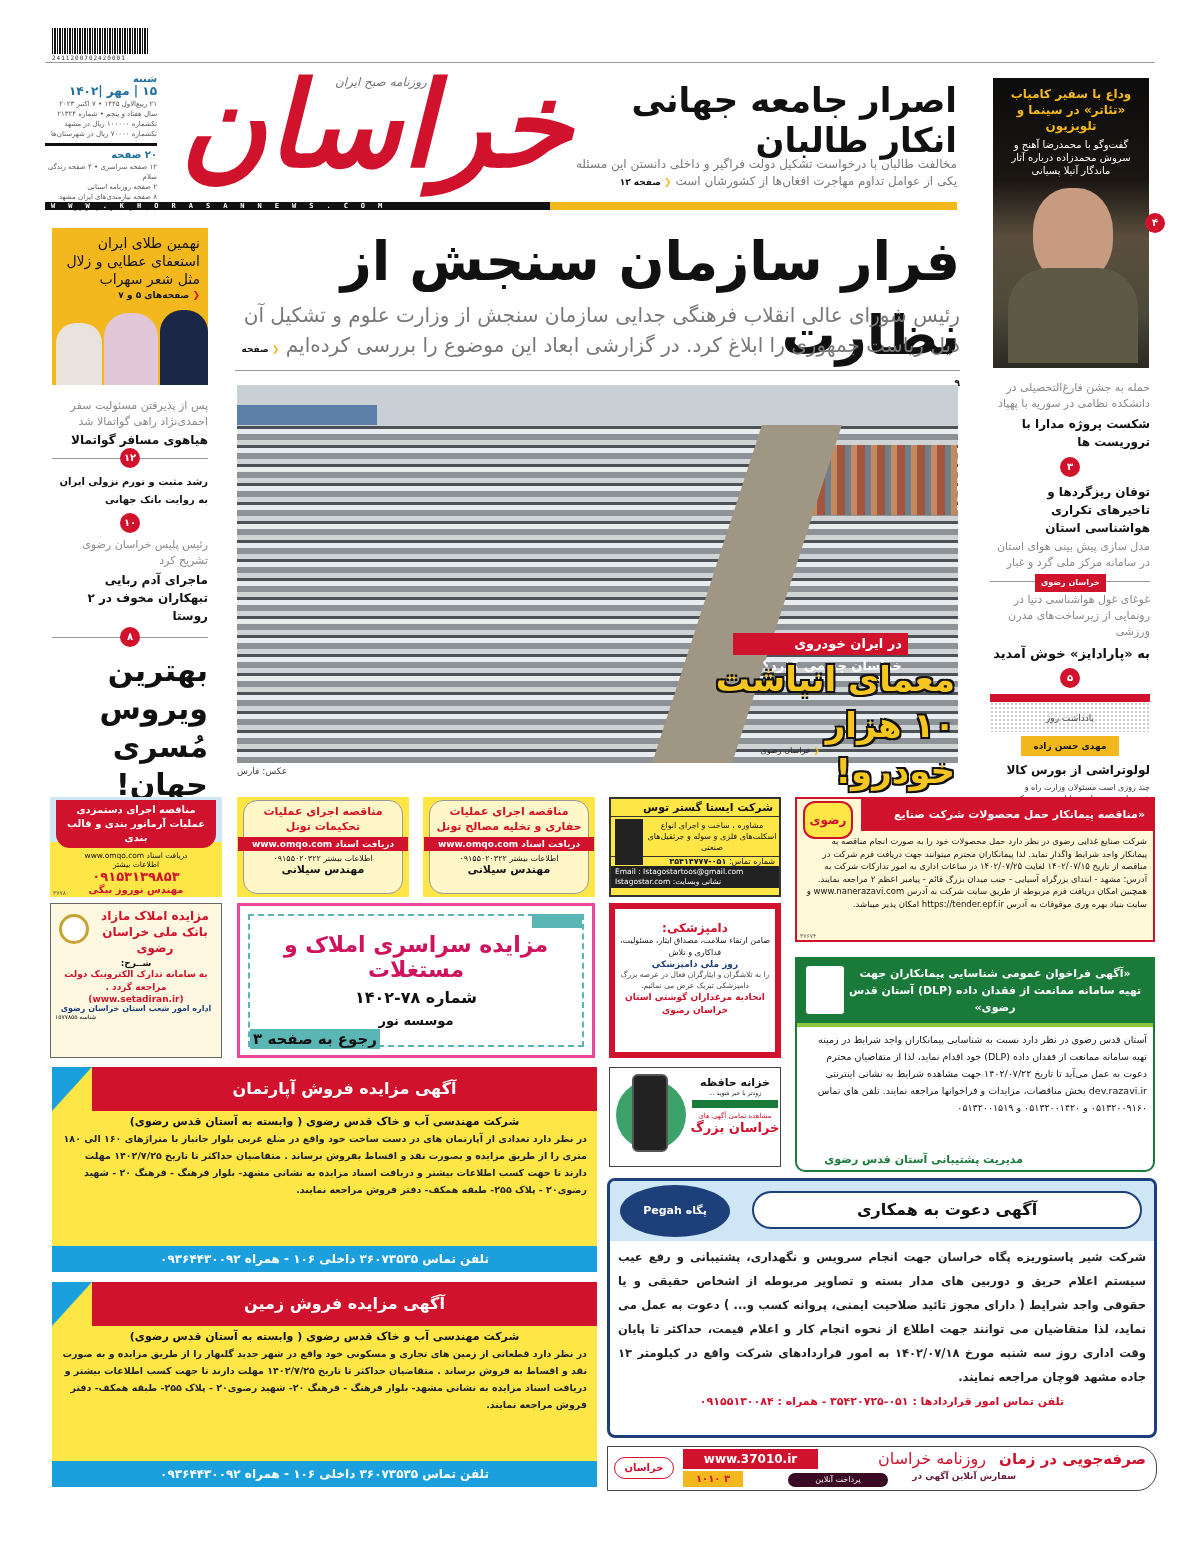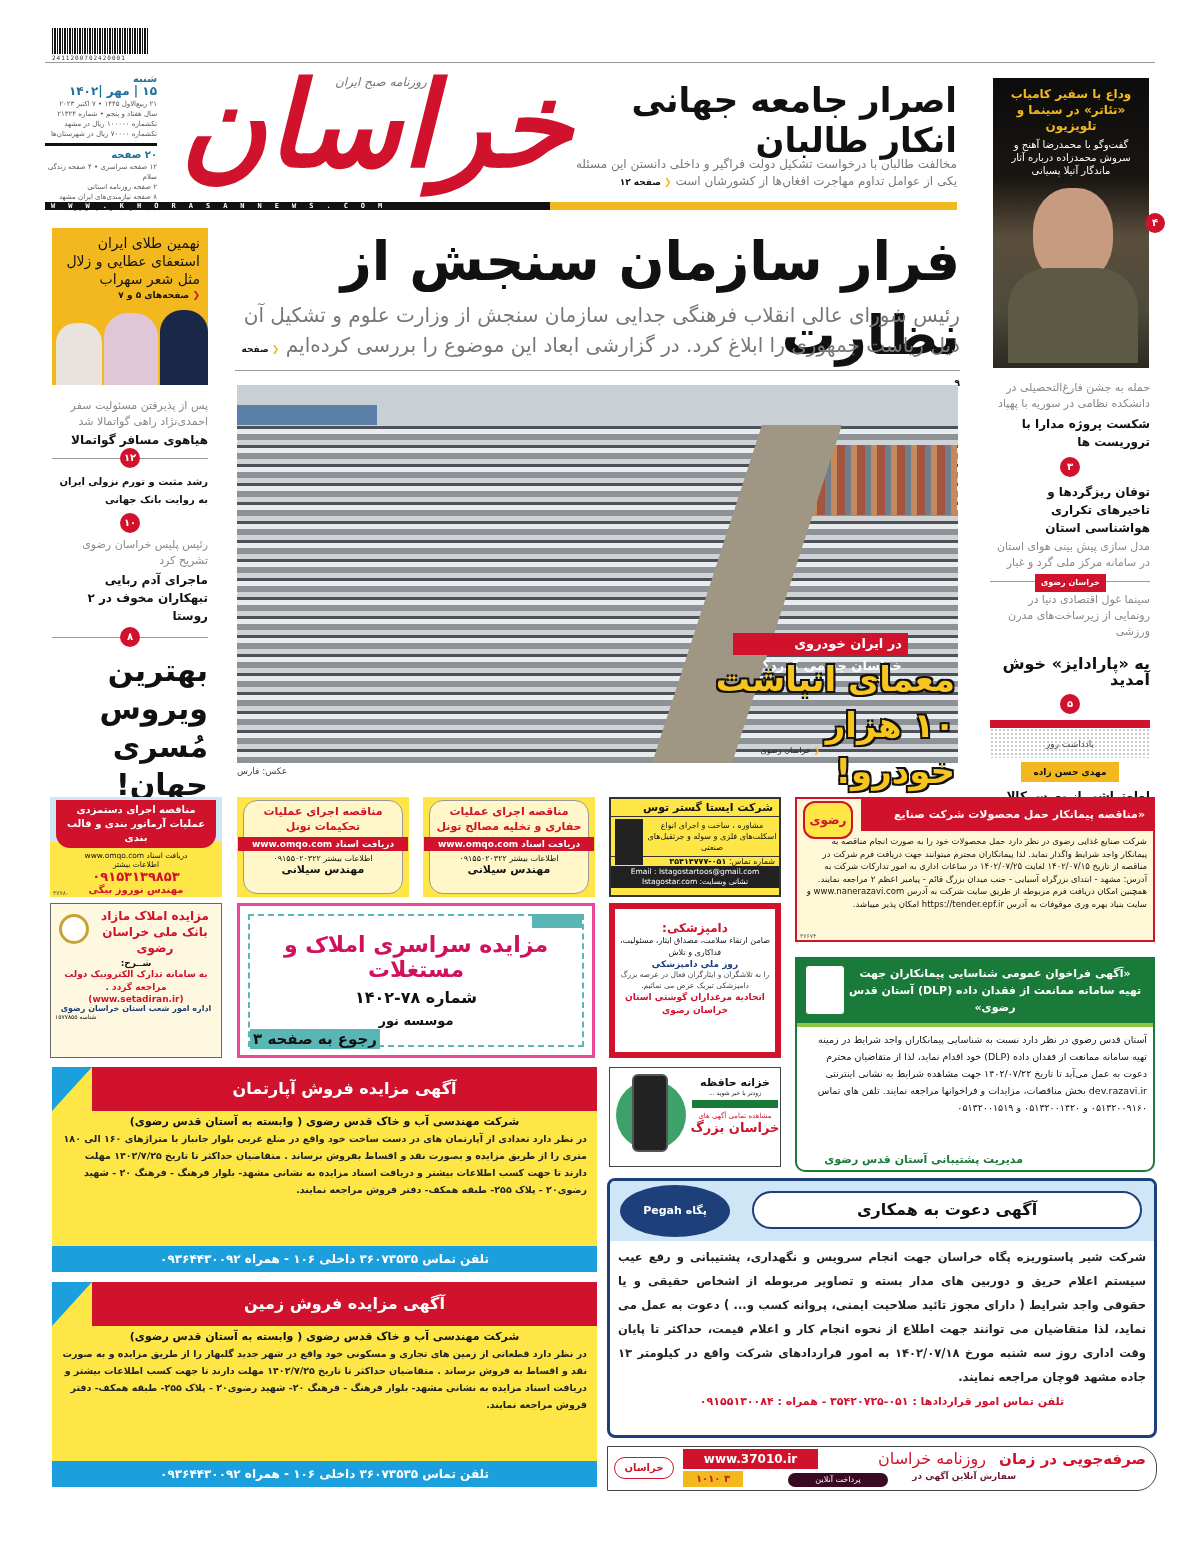--- a/index.html
+++ b/index.html
@@ -162,43 +162,43 @@
 
 <div class="abs col-text rtl" style="left:990px;top:380px;width:160px">
   <div class="grey">حمله به جشن فارغ‌التحصیلی در دانشکده نظامی در سوریه با پهپاد</div>
   <div class="bold" style="font-size:12px;line-height:18px;margin-top:3px">شکست پروژه مدارا با تروریست ها</div>
   <div style="text-align:center;margin:6px 0"><div class="badge" style="display:inline-block">۳</div></div>
   <div class="bold" style="font-size:12px;line-height:18px">توفان ریزگردها و تاخیرهای تکراری هواشناسی استان</div>
   <div class="grey" style="margin-top:2px">مدل سازی پیش بینی هوای استان در سامانه مرکز ملی گرد و غبار</div>
   <div style="position:relative;margin:10px 0" class="hrule">
       <span class="red-tag" style="position:absolute;left:45px;top:-7px">خراسان رضوی</span>
     </div>
-  <div class="grey" style="margin-top:8px">سینما غول اقتصادی دنیا در رونمایی از زیرساخت‌های مدرن ورزشی</div>
-  <div class="bold" style="font-size:16px;margin-top:16px">به «پارادایز» خوش آمدید</div>
+  <div class="grey" style="margin-top:8px">غوغای غول هواشناسی دنیا در رونمایی از زیرساخت‌های مدرن ورزشی</div>
+  <div class="bold" style="font-size:13px;margin-top:6px">به «پارادایز» خوش آمدید</div>
   <div style="text-align:center;margin:6px 0"><div class="badge" style="display:inline-block">۵</div></div>
   <div class="yd-box"><span>یادداشت روز</span></div>
   <div style="text-align:center;margin-top:4px"><span class="author">مهدی حسن زاده</span></div>
   <div class="bold" style="font-size:12px;margin-top:6px">لولوتراشی از بورس کالا</div>
   <div style="font-size:8px;line-height:11px;margin-top:4px;color:#333">چند روزی است مسئولان وزارت راه و شهرسازی به عنوان متولیان حوزه مسکن ...</div>
   <div style="font-size:8px;font-weight:bold;text-align:left"><span style="color:#f2b81e">❮</span> <span>صفحه ۲</span></div>
 </div>
 
 <div class="ad rtl" style="left:795px;top:797px;width:360px;height:145px;border:2px solid #d0122c;background:#fff8d6">
   <div class="redband" style="height:32px;font-size:11px;line-height:32px;padding-right:8px;width:82%;margin-right:0">«مناقصه پیمانکار حمل محصولات شرکت صنایع غذائی رضوی»</div>
   <div style="position:absolute;left:6px;top:2px;width:50px;height:38px;border-radius:12px;background:#fde646;border:2px solid #d0122c;color:#d0122c;font-weight:bold;font-size:12px;text-align:center;line-height:34px">رضوی</div>
   <div class="small" style="padding:4px 6px;font-size:8.5px;line-height:12.5px">شرکت صنایع غذایی رضوی در نظر دارد حمل محصولات خود را به صورت انجام مناقصه به پیمانکار واجد شرایط واگذار نماید. لذا پیمانکاران محترم میتوانند جهت دریافت فرم شرکت در مناقصه از تاریخ ۱۴۰۲/۰۷/۱۵ لغایت ۱۴۰۲/۰۷/۲۵ در ساعات اداری به امور تدارکات شرکت به آدرس: مشهد - ابتدای بزرگراه آسیایی - جنب میدان بزرگ قائم - پیامبر اعظم ۲ مراجعه نمایند. همچنین امکان دریافت فرم مربوطه از طریق سایت شرکت به آدرس www.nanerazavi.com و سایت بنیاد بهره وری موقوفات به آدرس https://tender.epf.ir امکان پذیر میباشد.</div>
   <div class="adnum">۳۷۶۷۴</div>
 </div>
 
 <div class="ad ad-y rtl" style="left:609px;top:797px;width:172px;height:100px;border:2px solid #333">
   <div class="bold" style="font-size:11px;padding:2px 6px;border-bottom:1px solid #333">شرکت ایستا گستر توس</div>
   <div style="position:absolute;left:4px;top:20px;width:28px;height:46px;background:#222"></div>
   <div class="tiny center" style="margin-left:34px;padding:3px 2px;font-size:8px;line-height:11px">مشاوره ، ساخت و اجرای انواع اسکلت‌های فلزی و سوله و جرثقیل‌های صنعتی</div>
   <div style="font-size:8px;padding:0 4px;border-top:1px solid #333"><span>شماره تماس:</span> <b>۰۵۱-۳۵۴۱۴۷۷۷</b></div>
-  <div style="background:#222;color:#fff;font-size:7.5px;line-height:10px;padding:1px 4px;direction:ltr;text-align:center">
+  <div style="background:#222;color:#fff;font-size:7.5px;line-height:10px;padding:1px 4px;direction:ltr;text-align:left">
       <div>Email : Istagostartoos@gmail.com</div>
       <div>Istagostar.com :نشانی وبسایت</div>
     </div>
 </div>
 
 <div class="ad ad-y rtl center" style="left:423px;top:797px;width:172px;height:100px">
   <div style="margin:3px 6px;border:1px solid #999;border-radius:14px;height:94px;background:#fff7c8">
     <div class="adt-red" style="font-size:11px;line-height:15px;padding-top:3px">مناقصه اجرای عملیات حفاری و تخلیه مصالح تونل</div>
     <div class="redband" style="font-size:9px;padding:2px 0;margin:3px -6px"><span>دریافت اسناد</span> <span>www.omqo.com</span></div>
     <div style="font-size:8px">اطلاعات بیشتر ۰۹۱۵۵۰۲۰۳۲۲</div>

